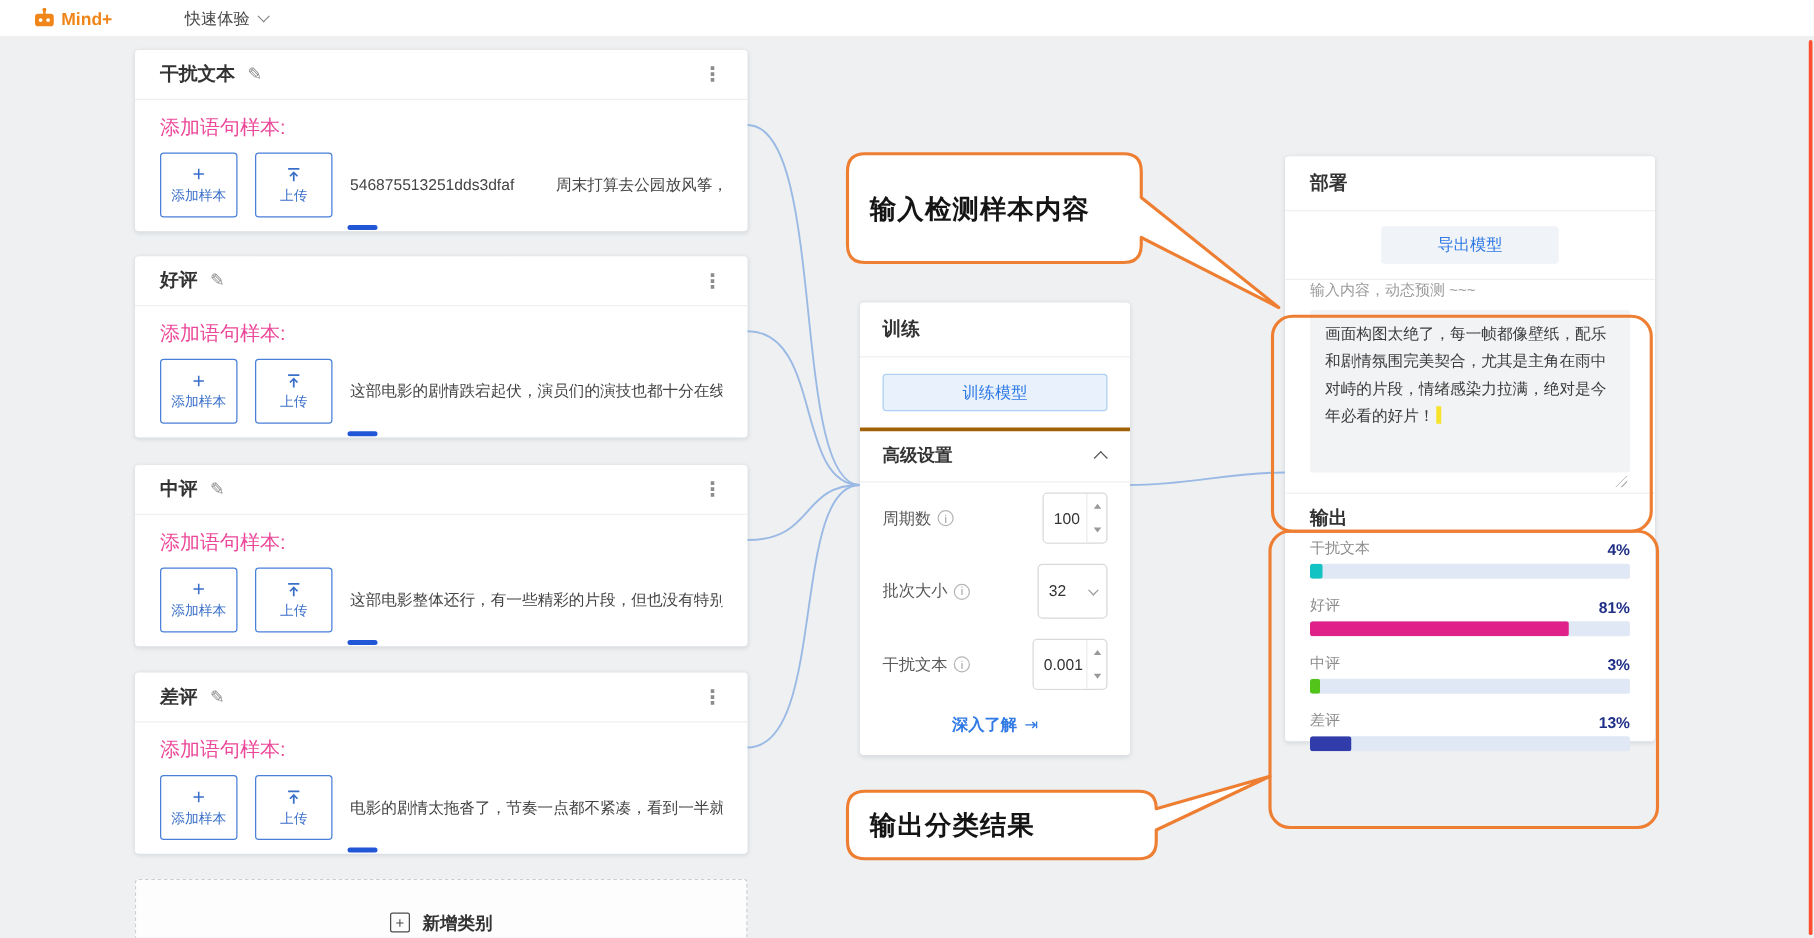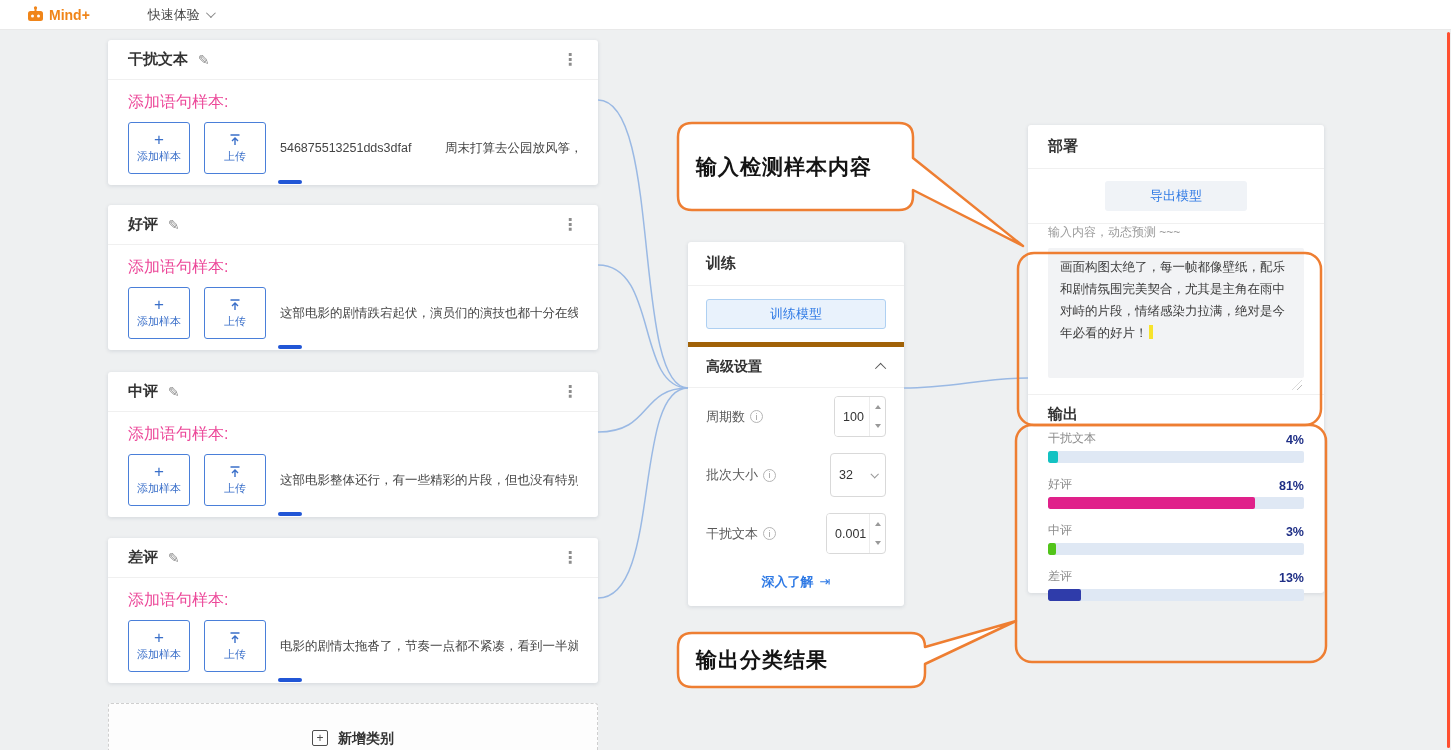--- a/index.html
+++ b/index.html
@@ -67,21 +67,21 @@
   
   .training-card { left:688px; top:212px; width:216px; }
   .training-card .card-head { padding:0 18px; height:44px; }
   .train-btn-wrap { padding:13px 18px; }
   .btn-train {
     width:100%; height:30px; background:#e9f2fc; border:1px solid #aed0f2; border-radius:3px;
     color:#2f7ae5; font-size:13px; cursor:pointer; font-family:inherit;
   }
   .adv-head {
     display:flex; align-items:center; justify-content:space-between;
-    padding:11px 18px; border-top:5px solid #a16207; border-bottom:1px solid #f0f0f0;
+    padding:11px 18px; border-top:3px solid #a16207; border-bottom:1px solid #f0f0f0;
     cursor:pointer;
   }
   .adv-title { font-size:14px; font-weight:bold; color:#333; }
   .chev-up {
     width:8px; height:8px; border-left:1.6px solid #555; border-top:1.6px solid #555;
     transform:rotate(45deg) translateY(2px); display:inline-block;
   }
   .field-row { display:flex; align-items:center; justify-content:space-between; padding:8px 18px; }
   .field-label { font-size:13px; color:#595959; display:flex; align-items:center; gap:5px; }
   .info {

